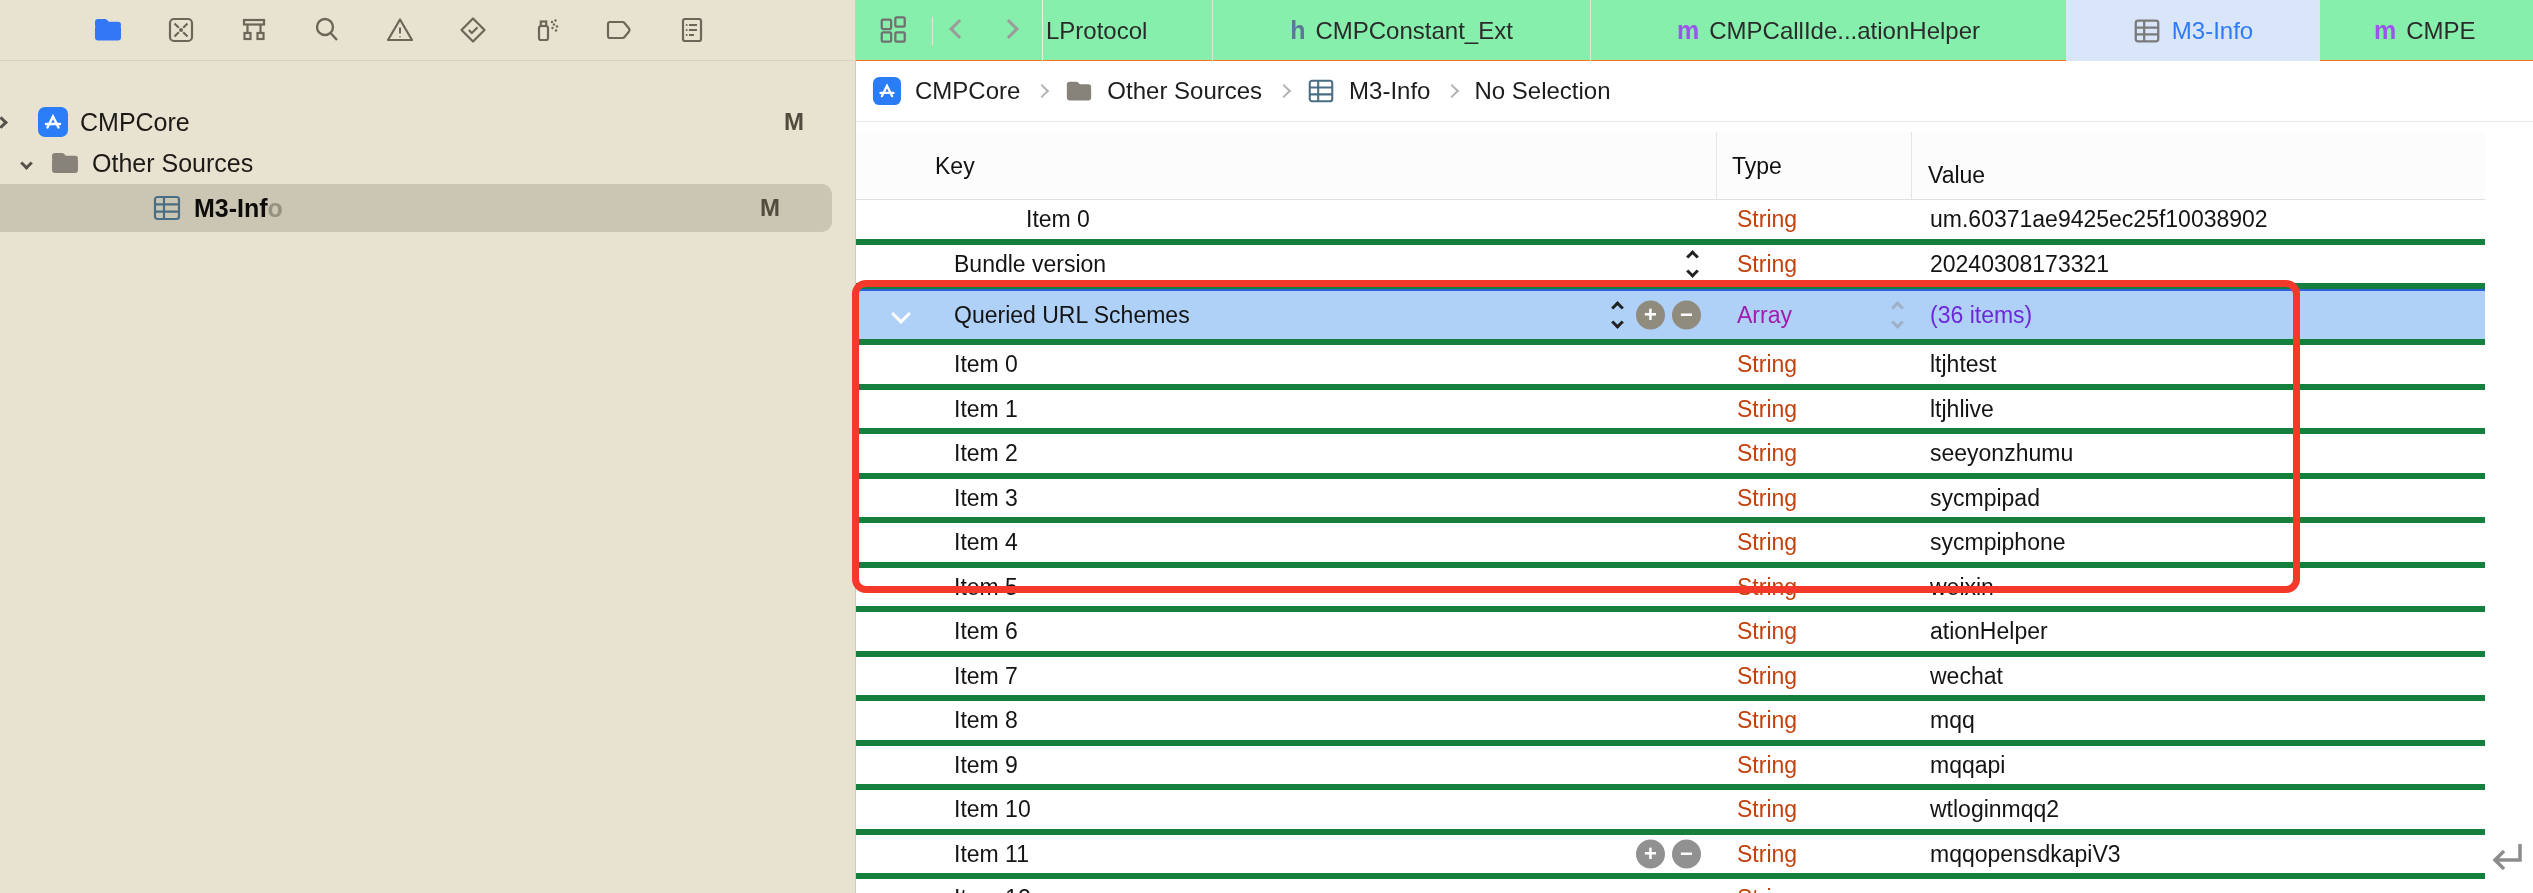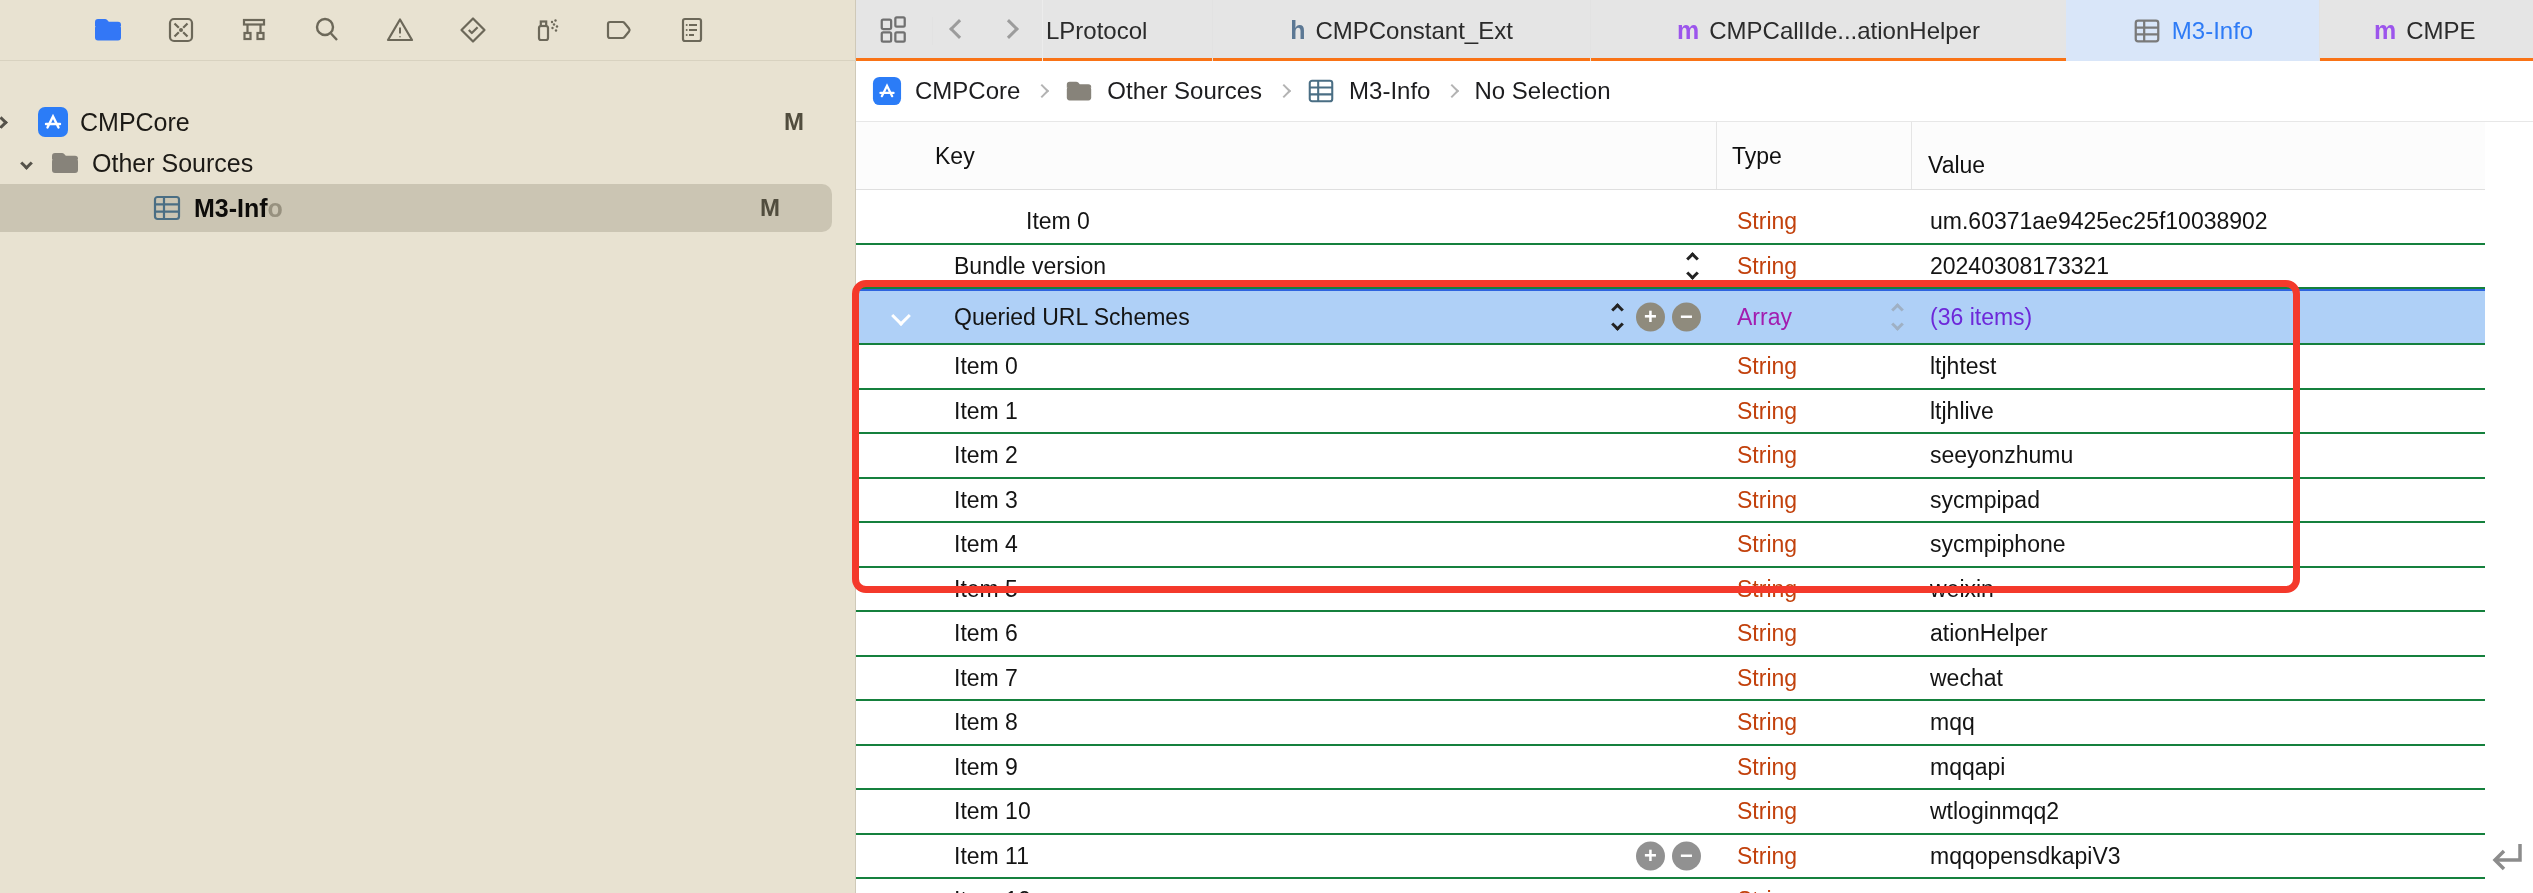--- a/index.html
+++ b/index.html
@@ -18,22 +18,22 @@
   .badge{position:absolute;right:52px;font-size:24px;font-weight:bold;color:#514D3E;}
   .selrow{position:absolute;left:0;top:184px;width:832px;height:48px;
           background:#CBC5B3;border-radius:0 10px 10px 0;}
   .chev{display:inline-block;width:9px;height:9px;box-sizing:border-box;}
   .chev.down{border-right:3px solid #55524A;border-bottom:3px solid #55524A;transform:rotate(45deg);}
   .chev.right{border-top:3px solid #55524A;border-right:3px solid #55524A;transform:rotate(45deg);}
   .boldname{font-size:25px;font-weight:bold;color:#0d0c0a;}
   .tailchar{font-size:25px;color:#97917F;}
 
   
-  .tabbar{position:absolute;left:856px;top:0;width:1677px;height:61px;background:#e5e5e5;
-          border-bottom:3px solid #f97316;box-sizing:border-box;padding-left:28px;}
+  .tabbar{position:absolute;left:856px;top:0;width:1677px;height:61px;background:#86efac;
+          border-bottom:1px solid #f97316;box-sizing:border-box;padding-left:28px;}
   .tb-sep{position:absolute;top:17px;height:28px;width:1px;background:#E2E2E2;}
   .navchev{position:absolute;top:22px;width:14px;height:14px;box-sizing:border-box;}
   .navchev.left{border-left:3px solid #9C9C9C;border-bottom:3px solid #9C9C9C;transform:rotate(45deg);}
   .navchev.rightc{border-right:3px solid #9C9C9C;border-top:3px solid #9C9C9C;transform:rotate(45deg);}
   .tab{position:absolute;top:0;height:61px;display:flex;align-items:center;justify-content:center;
        gap:10px;font-size:24px;color:#2b2b2b;box-sizing:border-box;}
   .tab .fglyph{font-size:25px;font-weight:bold;}
   .glyph-h{color:#5C7894;font-weight:normal;}
   .glyph-m{color:#9C55EC;}
   .tab.active{background:#D9E6F9;color:#2E7BF6;}
@@ -41,26 +41,26 @@
   
   .breadcrumb{position:absolute;left:856px;top:61px;width:1677px;height:61px;background:#ffffff;
               border-bottom:1px solid #E7E7E7;display:flex;align-items:center;
               padding-left:16px;gap:13px;box-sizing:border-box;font-size:24px;color:#1d1d1f;}
   .bc-sep{width:8px;height:8px;border-top:2.5px solid #B3B3B3;border-right:2.5px solid #B3B3B3;
           transform:rotate(45deg);margin:0 4px;}
 
   
   .ptable{position:absolute;left:856px;top:122px;width:1629px;height:771px;background:#fff;overflow:hidden;}
   .ptop{position:absolute;left:4px;right:0;top:10px;height:1px;background:#EFEFEF;}
-  .phead{position:absolute;left:0;top:0;width:100%;height:68px;background:#FCFCFC;
+  .phead{position:absolute;left:0;top:10px;width:100%;height:68px;background:#FCFCFC;
          border-bottom:1px solid #DFDFDF;box-sizing:border-box;}
   .phead .h{position:absolute;top:50%;transform:translateY(-50%);font-size:23px;color:#111;}
   .vline{position:absolute;top:0;bottom:0;width:1px;background:#E5E5E5;}
   .rows{position:absolute;left:0;top:78px;width:100%;}
-  .row{position:relative;height:44.5px;border-bottom:2px solid #15803d;box-sizing:border-box;background:#fff;}
+  .row{position:relative;height:44.5px;border-bottom:6px solid #15803d;box-sizing:border-box;background:#fff;}
   .row .key{position:absolute;left:98px;top:50%;transform:translateY(-50%);font-size:23px;color:#141414;white-space:nowrap;}
   .row .key.ind2{left:170px;}
   .row .type{position:absolute;left:881px;top:50%;transform:translateY(-50%);font-size:23px;color:#c2410c;}
   .row .value{position:absolute;left:1074px;top:50%;transform:translateY(-50%);font-size:23px;color:#141414;white-space:nowrap;}
   .row.sel{background:#AFD0F7;border-top:2px solid #2D63DF;height:56px;}
   .row.sel .type{color:#a21caf;}
   .row.sel .value{color:#6d28d9;}
   .disc{position:absolute;left:38px;top:50%;margin-top:-8px;width:11px;height:11px;
         border-right:3px solid #fff;border-bottom:3px solid #fff;transform:rotate(45deg);}
   .stepper{position:absolute;top:50%;transform:translateY(-50%);width:20px;height:30px;}

